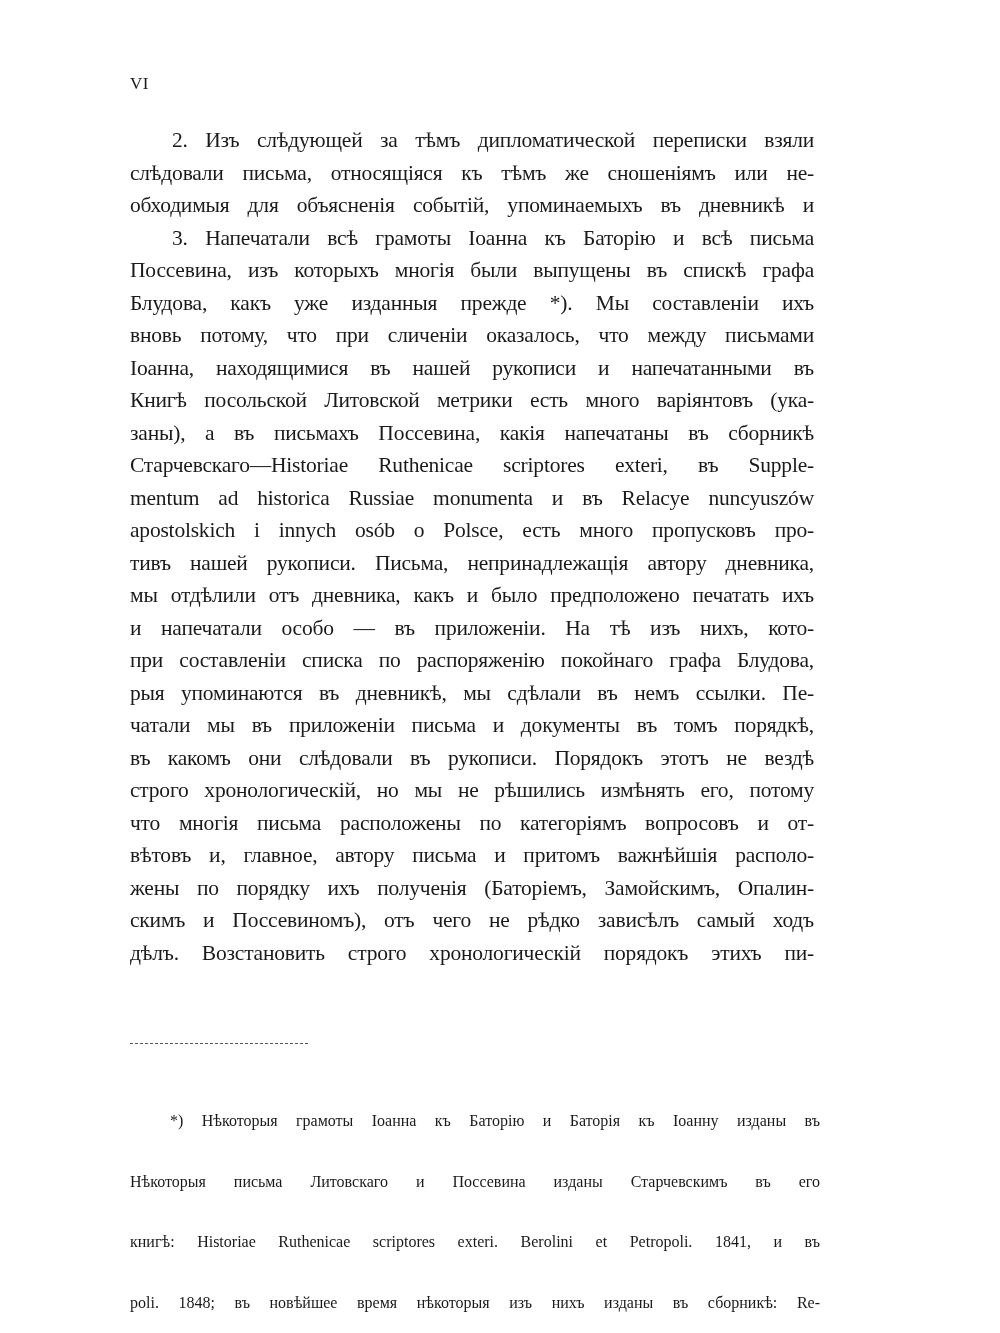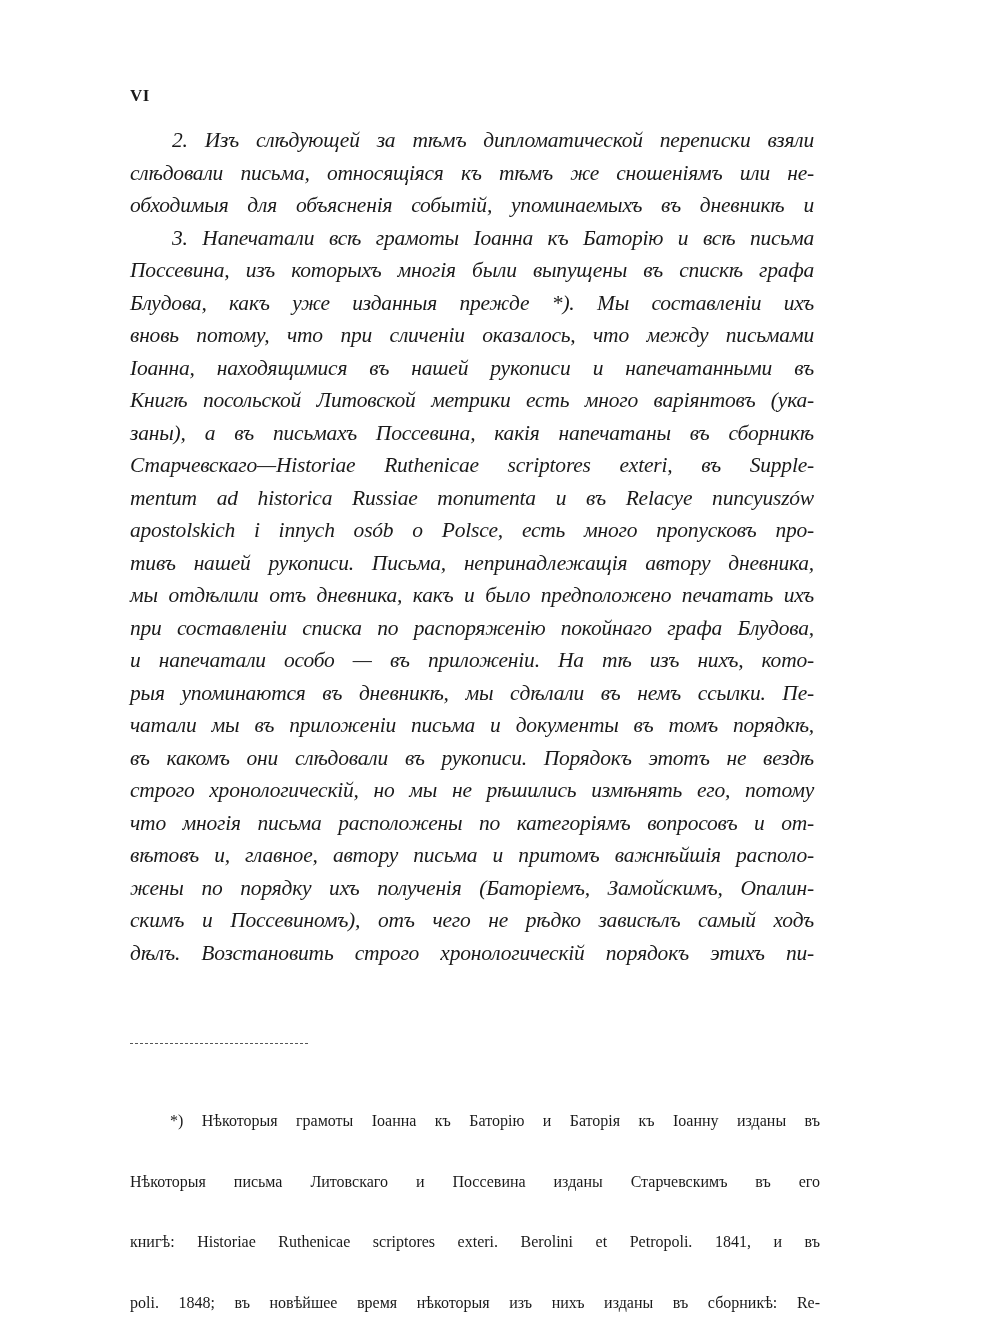--- a/index.html
+++ b/index.html
@@ -1,30 +1,30 @@
 <!DOCTYPE html>
 <html><head>
 <meta charset="utf-8">
 <style>
   html, body { margin:0; padding:0; }
   body {
     width:1000px; height:1333px; background:#ffffff; position:relative; overflow:hidden;
     font-family:"DejaVu Serif", serif; color:#1a1a1a;
   }
   .page-num {
-    position:absolute; left:130px; top:74px; font-size:17px; font-weight:bold;
-    font-family:"Liberation Serif", serif; letter-spacing:0.5px;margin-top:12px;
+    position:absolute; left:130px; top:74px; font-size:17px; font-weight:normal;
+    font-family:"Liberation Serif", serif; letter-spacing:0.5px;
   }
   .body-text {
     position:absolute; left:130px; top:124px; width:684px;
   }
   .line {
     display:block; height:32.5px; line-height:32.5px; font-size:21.5px;
     white-space:nowrap; text-align:justify; text-align-last:justify;
-    font-family:"Liberation Serif", serif; letter-spacing:-0.2px;font-style:italic;
+    font-family:"Liberation Serif", serif; letter-spacing:-0.2px;
   }
   .line.last { text-align-last:left; }
   .line.indent { padding-left:42px; }
   .separator {
     position:absolute; left:130px; top:1043px; width:178px; height:0;
     border-top:1.5px dashed #555;
   }
   .footnote {
     position:absolute; left:130px; top:1073px; width:690px;
   }
@@ -51,22 +51,22 @@
   <span class="line">Блудова, какъ уже изданныя прежде *). Мы составленіи ихъ</span>
   <span class="line">вновь потому, что при сличеніи оказалось, что между письмами</span>
   <span class="line">Іоанна, находящимися въ нашей рукописи и напечатанными въ</span>
   <span class="line">Книгѣ посольской Литовской метрики есть много варіянтовъ (ука-</span>
   <span class="line">заны), а въ письмахъ Поссевина, какія напечатаны въ сборникѣ</span>
   <span class="line">Старчевскаго—Historiae Ruthenicae scriptores exteri, въ Supple-</span>
   <span class="line">mentum ad historica Russiae monumenta и въ Relacye nuncyuszów</span>
   <span class="line">apostolskich i innych osób o Polsce, есть много пропусковъ про-</span>
   <span class="line">тивъ нашей рукописи. Письма, непринадлежащія автору дневника,</span>
   <span class="line">мы отдѣлили отъ дневника, какъ и было предположено печатать ихъ</span>
+  <span class="line">и напечатали особо — въ приложеніи. На тѣ изъ нихъ, кото-</span>
   <span class="line">при составленіи списка по распоряженію покойнаго графа Блудова,</span>
-  <span class="line">и напечатали особо — въ приложеніи. На тѣ изъ нихъ, кото-</span>
   <span class="line">рыя упоминаются въ дневникѣ, мы сдѣлали въ немъ ссылки. Пе-</span>
   <span class="line">чатали мы въ приложеніи письма и документы въ томъ порядкѣ,</span>
   <span class="line">въ какомъ они слѣдовали въ рукописи. Порядокъ этотъ не вездѣ</span>
   <span class="line">строго хронологическій, но мы не рѣшились измѣнять его, потому</span>
   <span class="line">что многія письма расположены по категоріямъ вопросовъ и от-</span>
   <span class="line">вѣтовъ и, главное, автору письма и притомъ важнѣйшія располо-</span>
   <span class="line">жены по порядку ихъ полученія (Баторіемъ, Замойскимъ, Опалин-</span>
   <span class="line">скимъ и Поссевиномъ), отъ чего не рѣдко зависѣлъ самый ходъ</span>
   <span class="line">дѣлъ. Возстановить строго хронологическій порядокъ этихъ пи-</span>
 </div>

